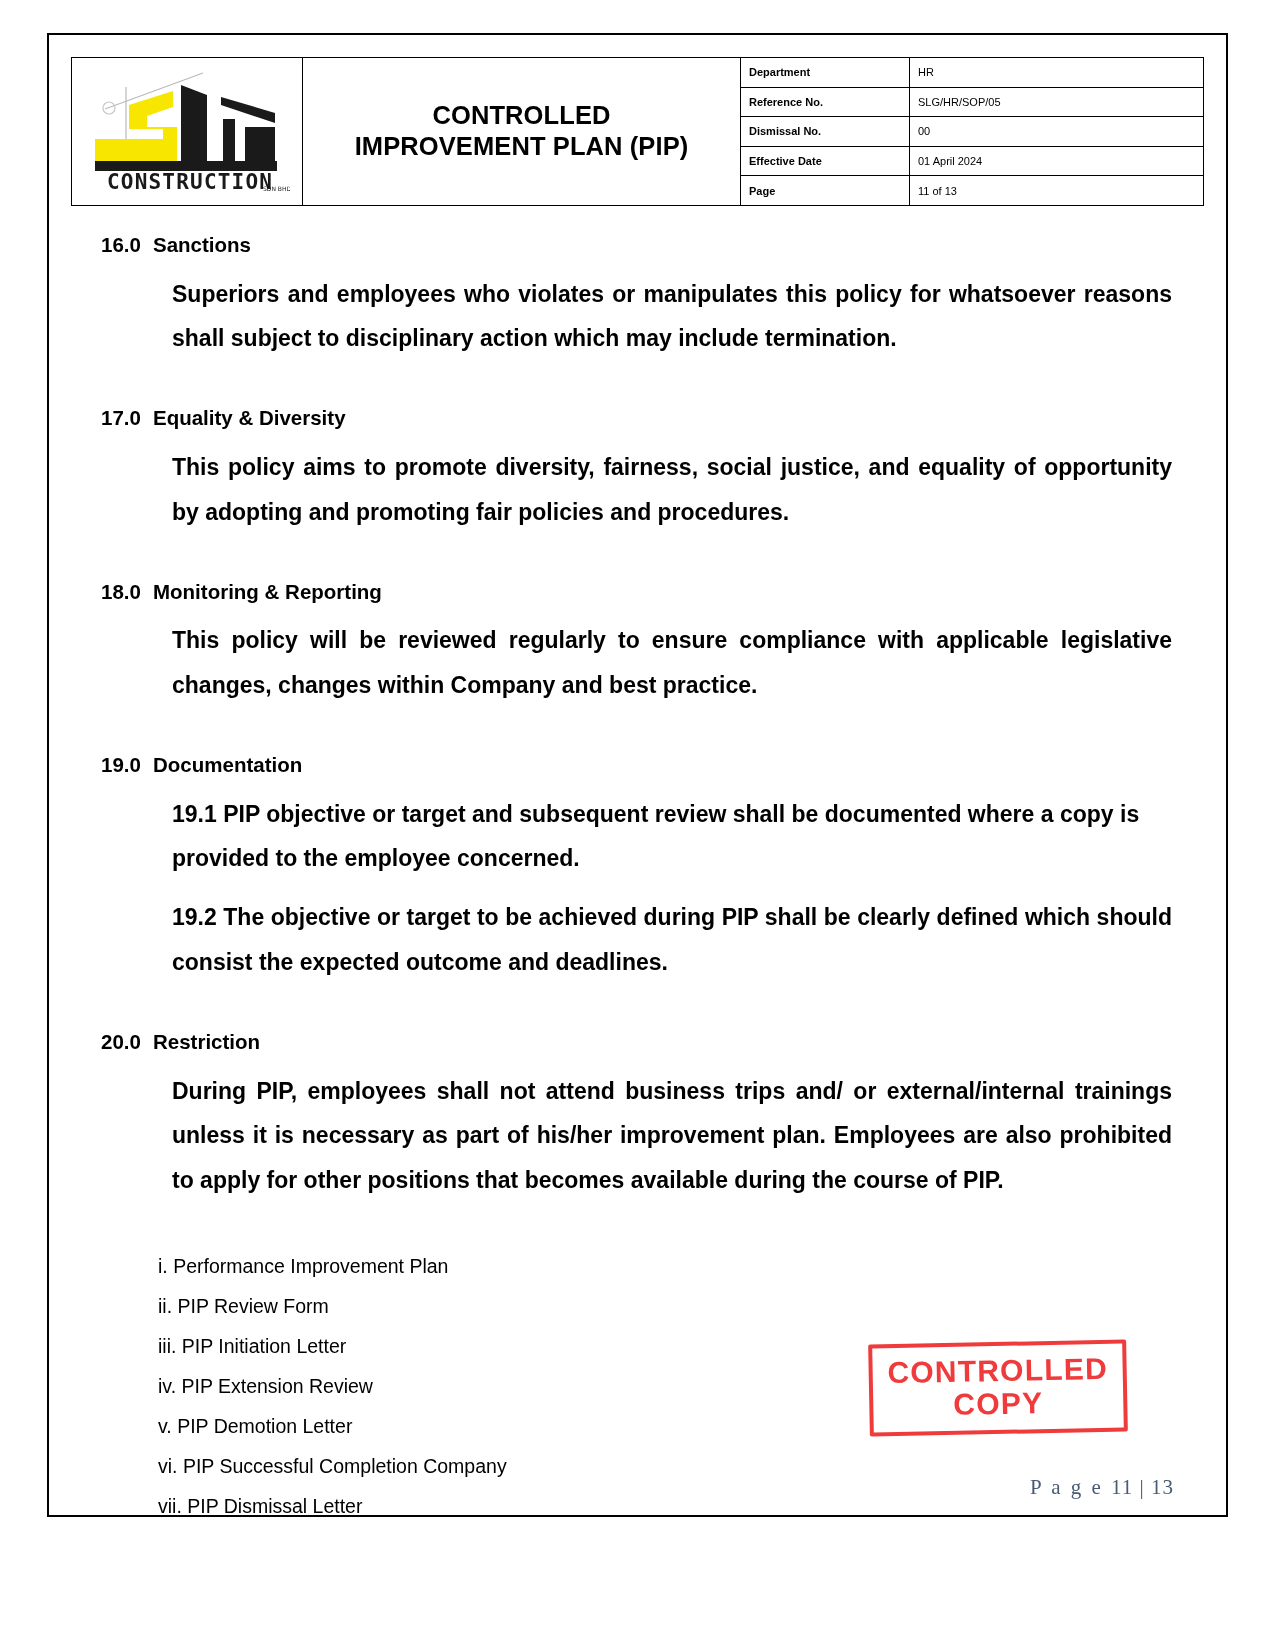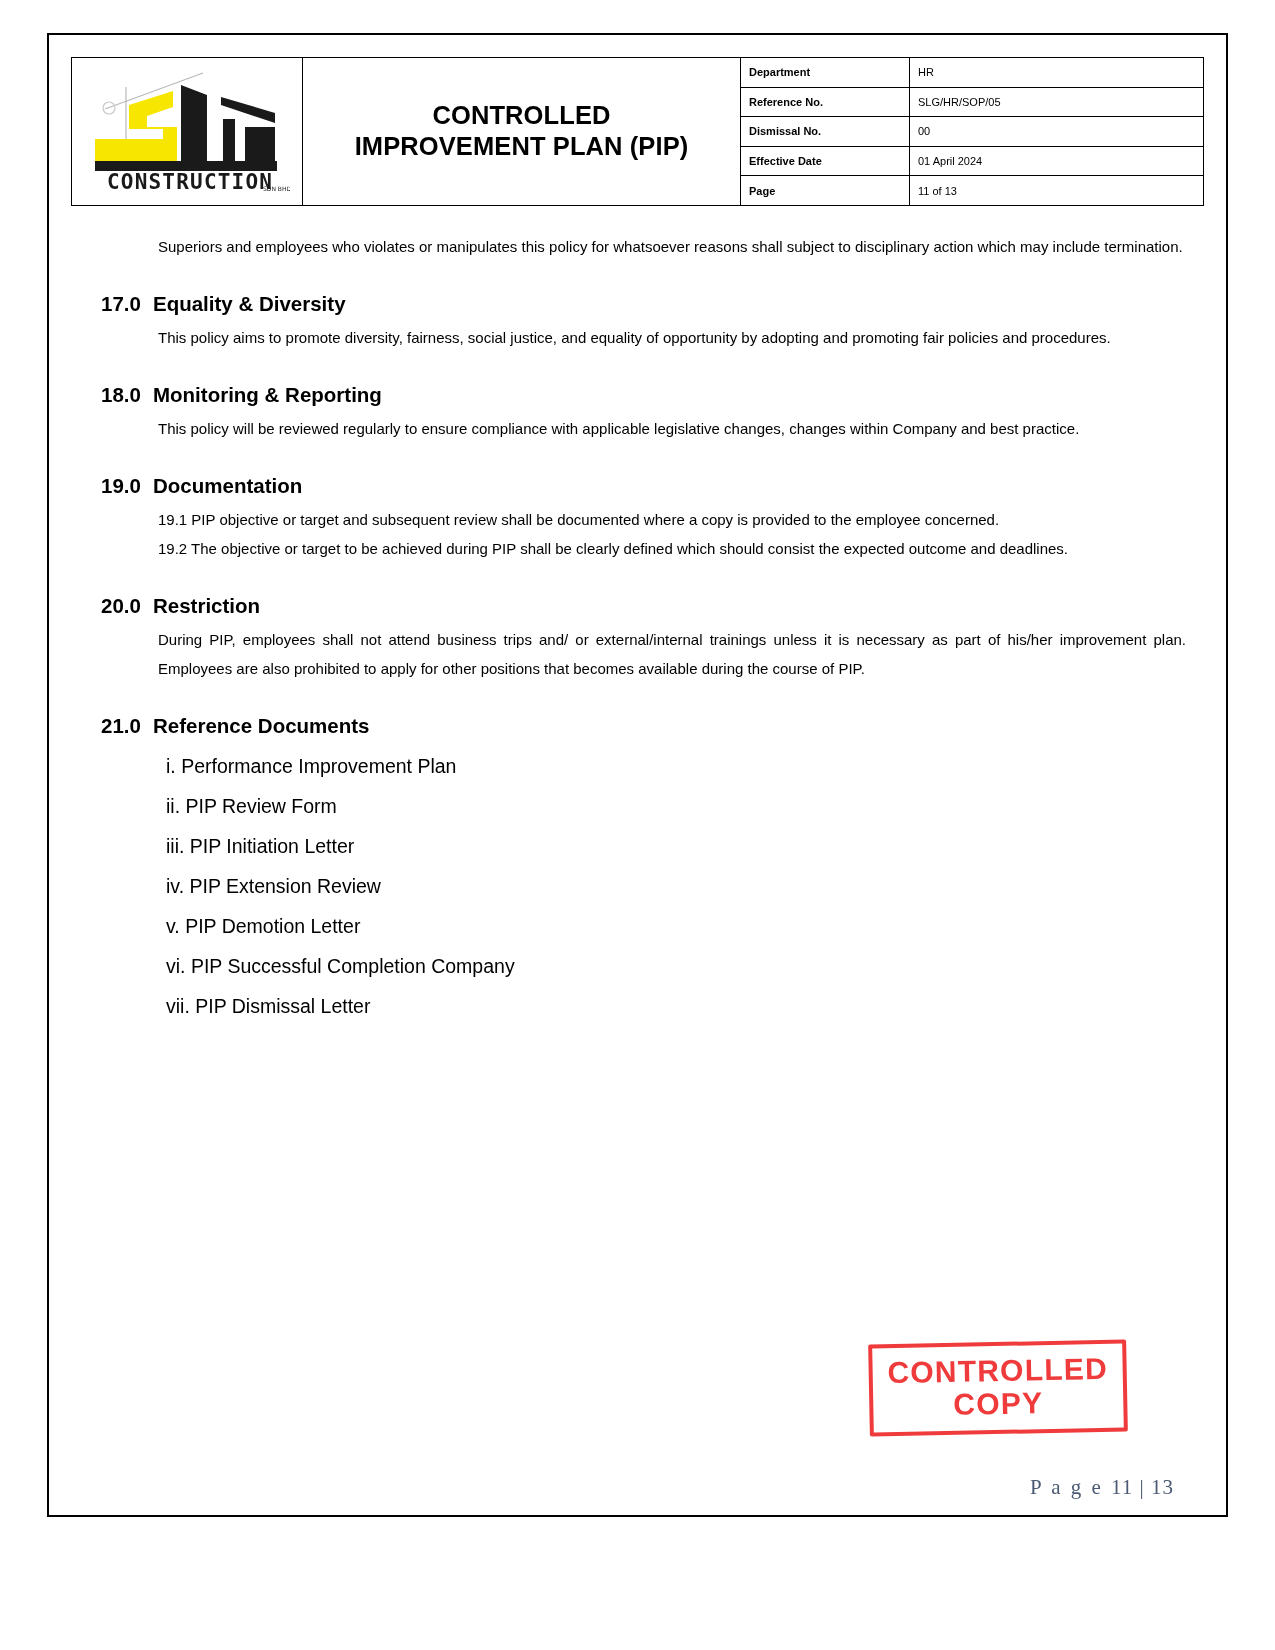--- a/index.html
+++ b/index.html
@@ -117,34 +117,35 @@
     font-size: 20.5px;
     font-weight: bold;
     margin: 0 0 6px 0;
     line-height: 1.25;
   }
   .sec-head .num {
     display: inline-block;
     min-width: 52px;
   }
   .para {
-    font-size: 15px;
+    font-size: 23px;
     line-height: 1.95;
     text-align: justify;
-    margin: 0;
+    margin: 14px;
     padding-left: 57px;
     padding-right: 6px;
+    font-weight: bold;
   }
   .para.nj { text-align: left; }
 
   .gap { height: 30px; }
 
   .reflist {
     padding-left: 57px;
-    margin: 8px;
+    margin: 0;
   }
   .reflist .item {
     font-size: 19.5px;
     line-height: 2.05;
     white-space: nowrap;
   }
 
   
   .stamp {
     position: absolute;
@@ -261,20 +262,23 @@
           </tbody>
               </table>
         </td>
       </tr>
     </tbody>
       </table>
 
     <div class="content">
 
       <div class="section">
+        <div class="sec-head">
+          <span class="num">16.0</span><span>Sanctions</span>
+        </div>
         <p class="para">Superiors and employees who violates or manipulates this policy for whatsoever reasons shall subject to disciplinary action which may include termination.</p>
       </div>
 
       <div class="gap"></div>
 
       <div class="section">
         <div class="sec-head">
           <span class="num">17.0</span><span>Equality &amp; Diversity</span>
         </div>
         <p class="para">This policy aims to promote diversity, fairness, social justice, and equality of opportunity by adopting and promoting fair policies and procedures.</p>
@@ -304,23 +308,20 @@
       <div class="section">
         <div class="sec-head">
           <span class="num">20.0</span><span>Restriction</span>
         </div>
         <p class="para">During PIP, employees shall not attend business trips and/ or external/internal trainings unless it is necessary as part of his/her improvement plan. Employees are also prohibited to apply for other positions that becomes available during the course of PIP.</p>
       </div>
 
       <div class="gap"></div>
 
       <div class="section">
-        <div class="sec-head">
-          <span class="num">21.0</span><span>Reference Documents</span>
-        </div>
         <div class="reflist">
           <div class="item">i. Performance Improvement Plan</div>
           <div class="item">ii. PIP Review Form</div>
           <div class="item">iii. PIP Initiation Letter</div>
           <div class="item">iv. PIP Extension Review</div>
           <div class="item">v. PIP Demotion Letter</div>
           <div class="item">vi. PIP Successful Completion Company</div>
           <div class="item">vii. PIP Dismissal Letter</div>
         </div>
       </div>

